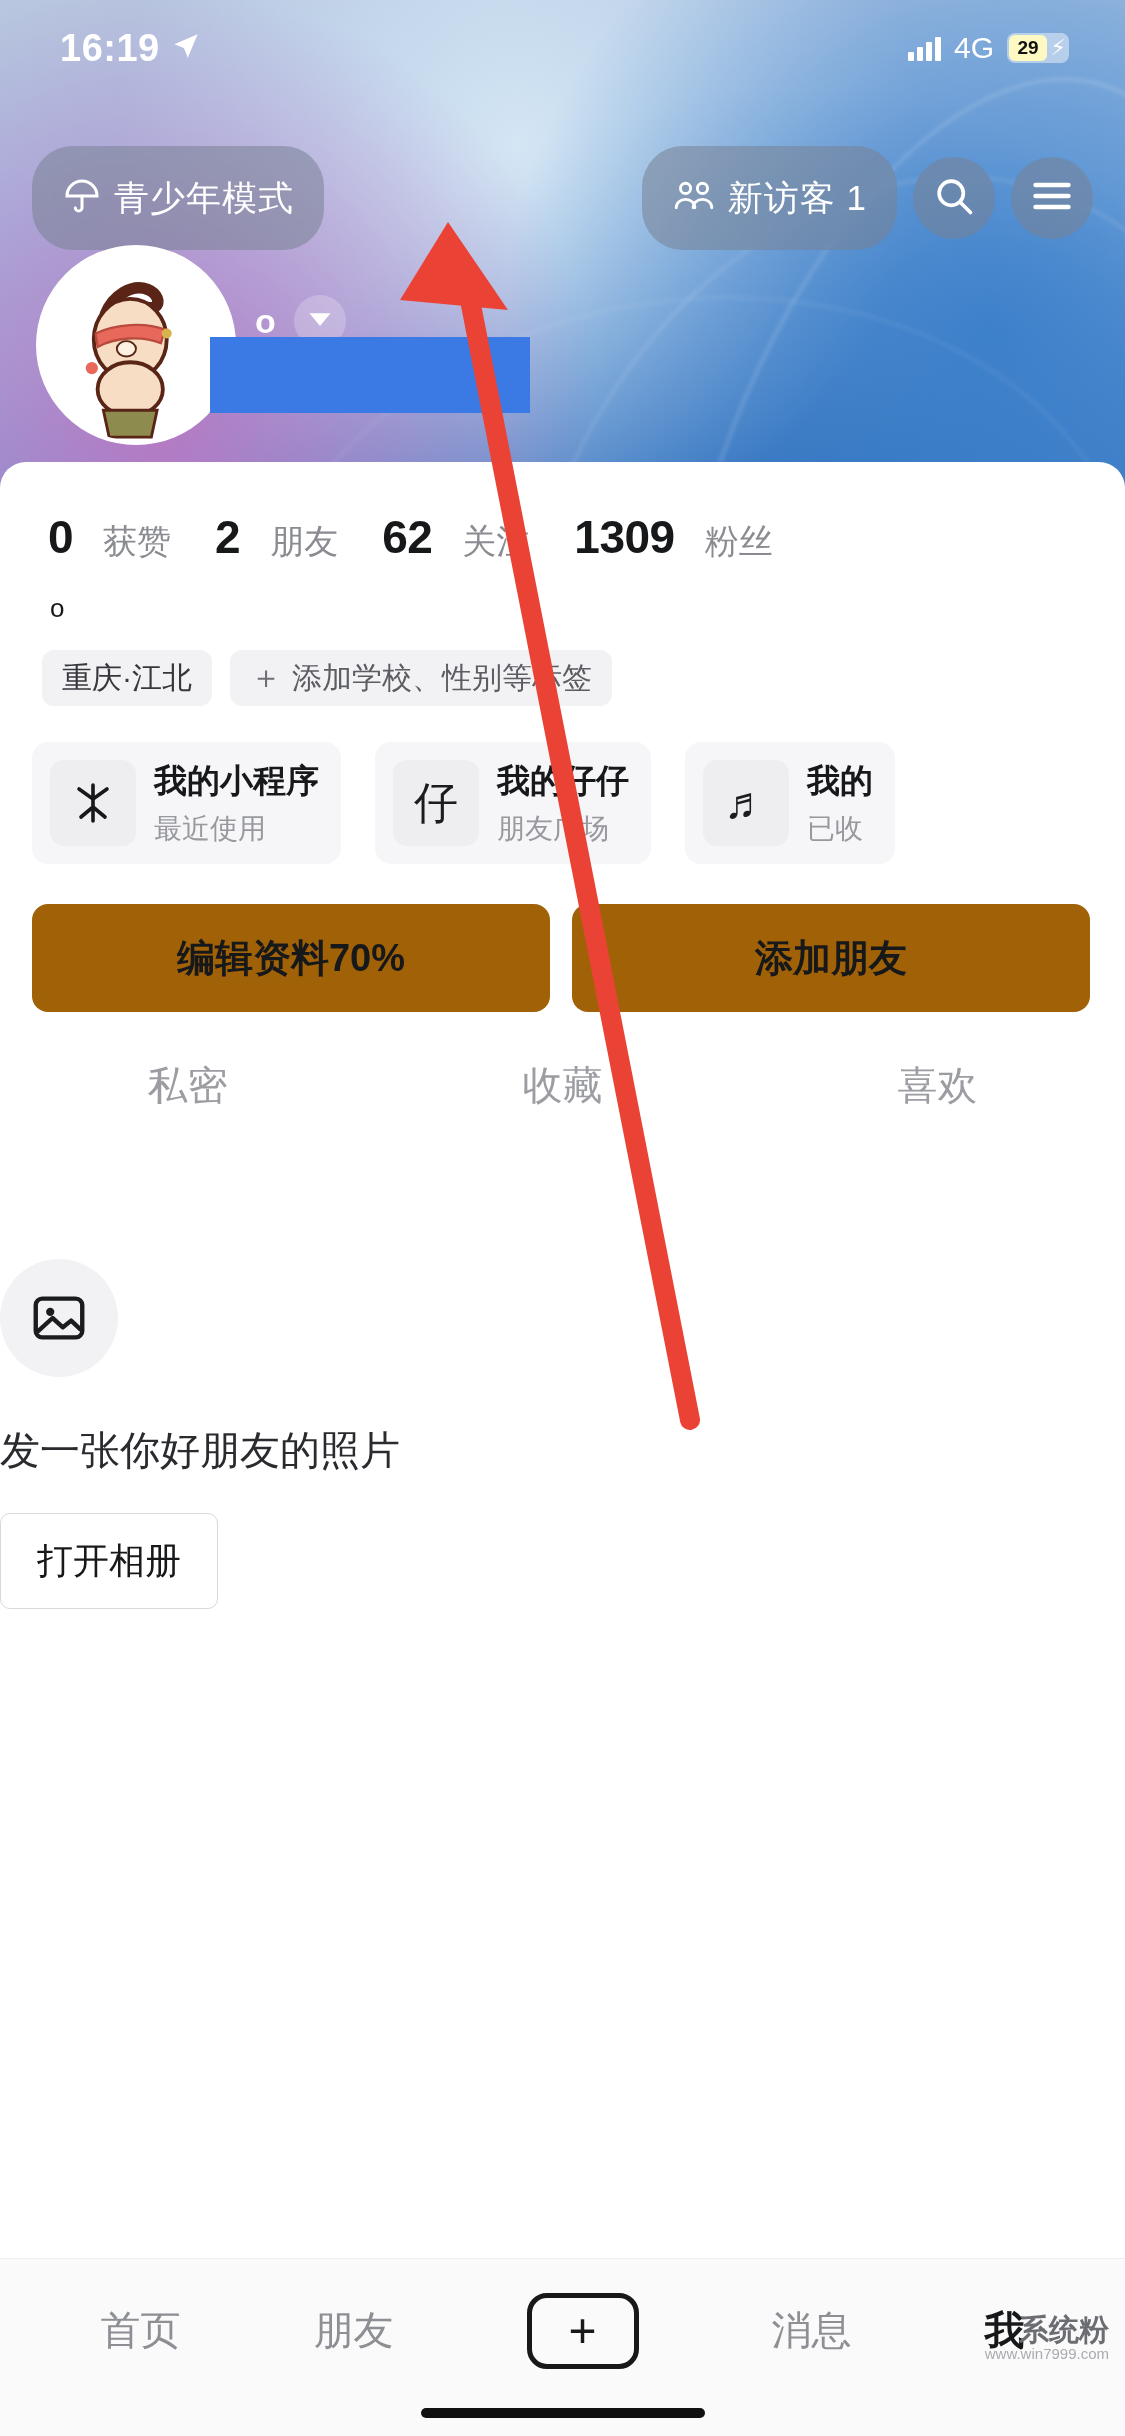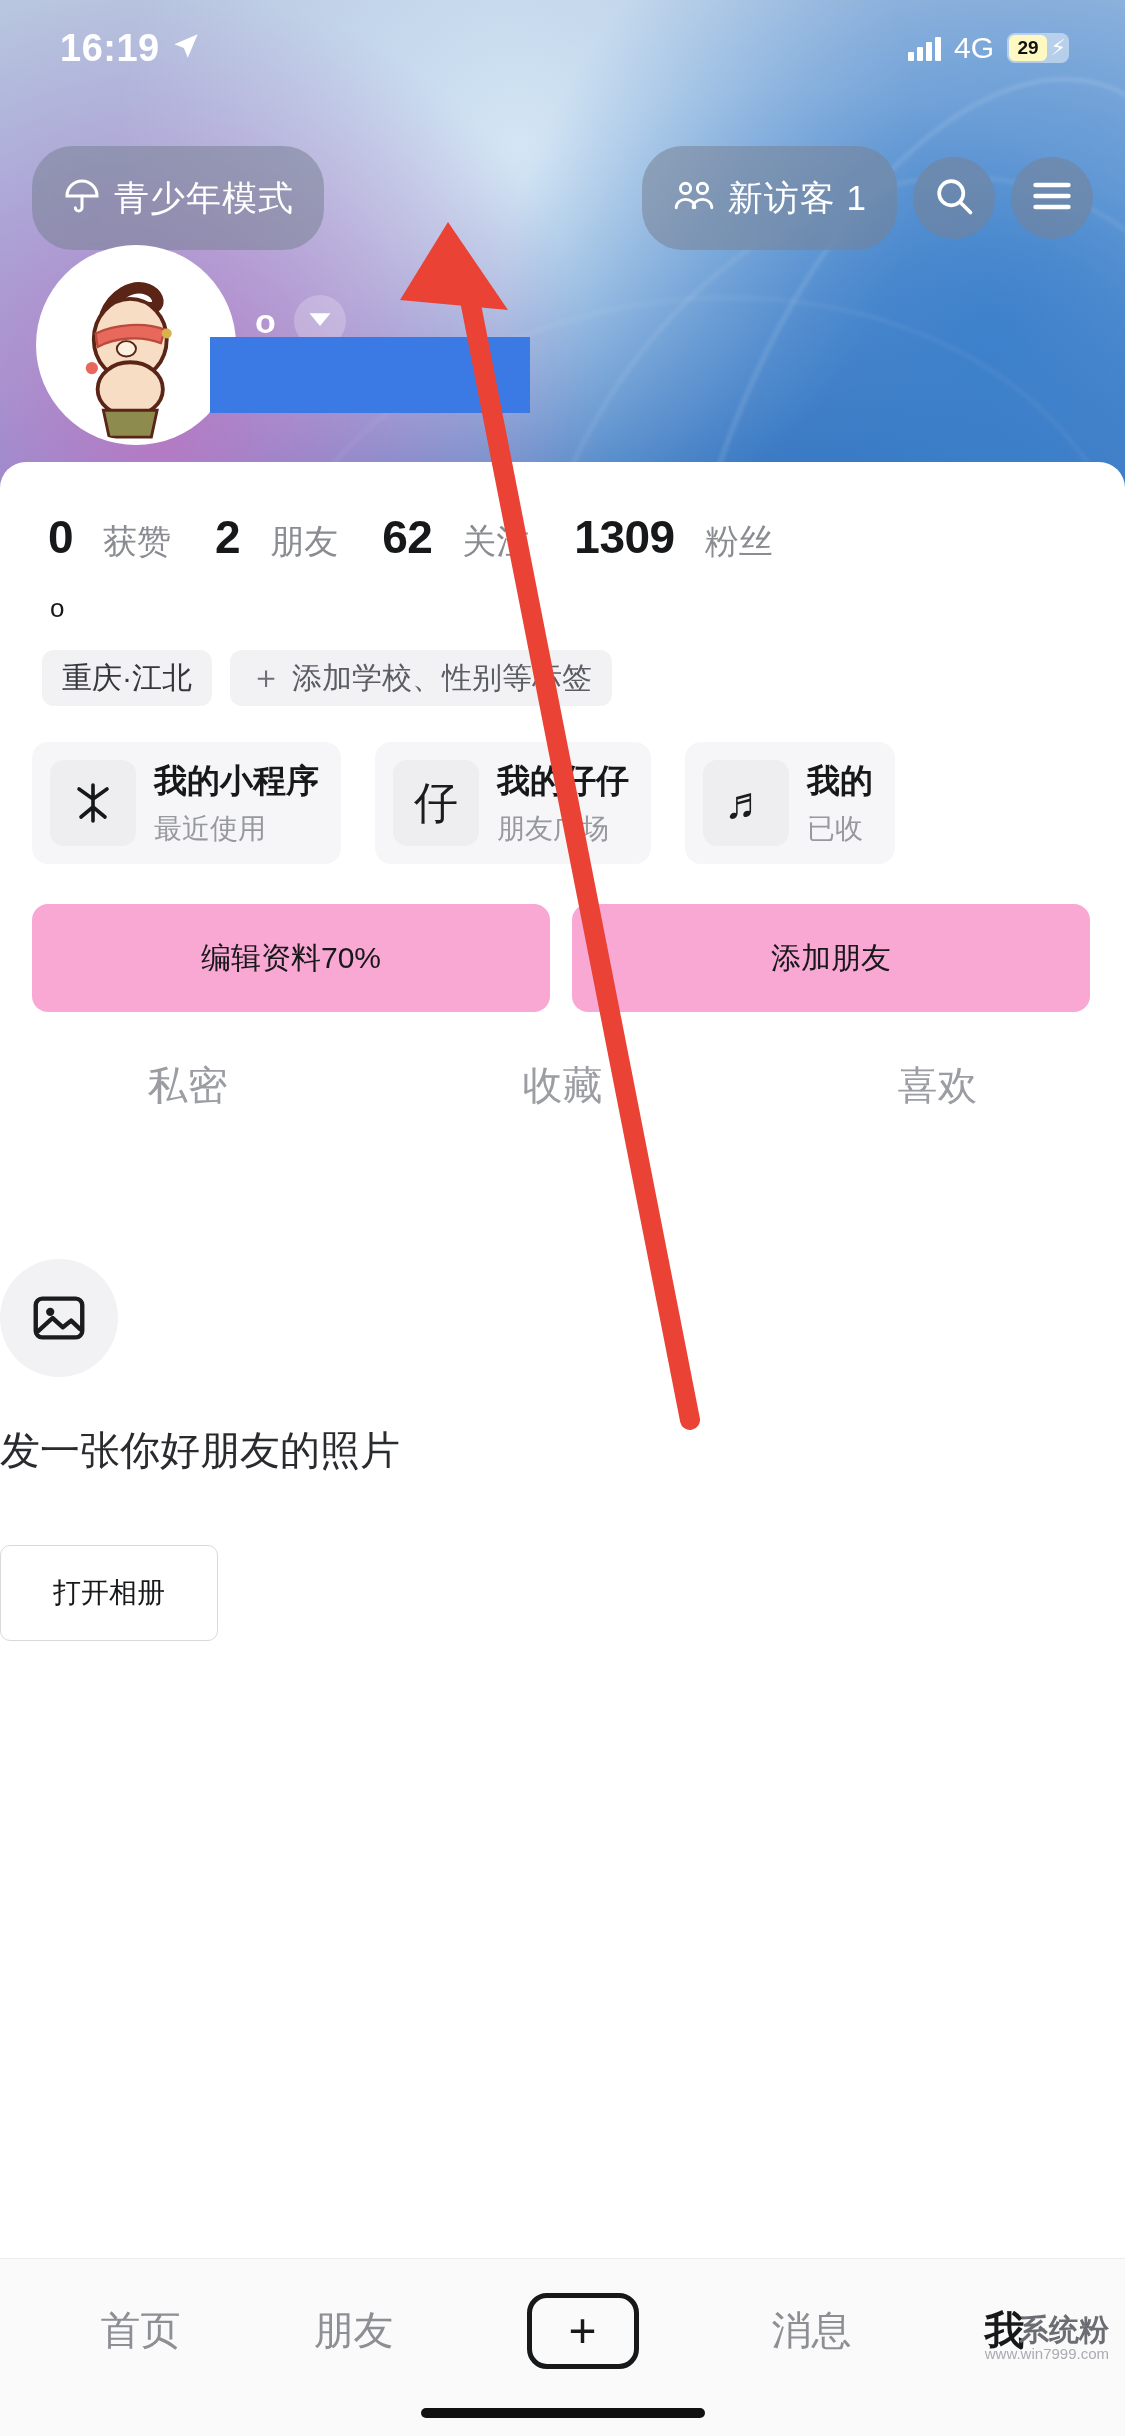--- a/index.html
+++ b/index.html
@@ -127,44 +127,44 @@
     display:flex; align-items:center; justify-content:center; margin:0 18px;
     font-size:44px; color:#1b1c1e;
   }
   .card .txt { display:flex; flex-direction:column; gap:6px; }
   .card .t1 { font-size:33px; font-weight:700; color:#17181a; white-space:nowrap; }
   .card .t2 { font-size:28px; color:#97999e; white-space:nowrap; }
 
   
   #actions { display:flex; gap:22px; padding:40px 0 0 32px; }
   .actbtn {
-    background:#f9a8d4; border-radius:16px; height:108px; width:518px;
-    display:flex; align-items:center; justify-content:center;
-    font-size:30px; font-weight:400; color:#17181a;
+    background:#a16207; border-radius:16px; height:108px; width:518px;
+    display:flex; align-items:center; justify-content:center;
+    font-size:38px; font-weight:700; color:#17181a;
   }
 
   
   #tabs { display:flex; padding:46px 0 0 0; }
   .tab { flex:1; text-align:center; font-size:40px; color:#9b9da2; position:relative; padding-bottom:26px; }
   .tab.active { color:#17181a; font-weight:700; }
   .tab.active::after {
     content:""; position:absolute; left:50%; transform:translateX(-50%);
     bottom:0; width:176px; height:7px; background:#111; border-radius:4px;
   }
 
   
   #empty { display:flex; flex-direction:column; align-items:flex-start; padding-top:120px; }
   #empty .ibox {
     width:118px; height:118px; border-radius:50%; background:#f2f2f4;
     display:flex; align-items:center; justify-content:center;
   }
   #empty .etext { margin-top:46px; font-size:40px; color:#2a2b2f; }
   #empty .ebtn {
-    margin-top:67px; width:218px; height:96px; border:1.5px solid #d9d9dd; border-radius:10px;
-    display:flex; align-items:center; justify-content:center; font-size:28px; color:#17181a;
+    margin-top:35px; width:218px; height:96px; border:1.5px solid #d9d9dd; border-radius:10px;
+    display:flex; align-items:center; justify-content:center; font-size:36px; color:#17181a;
   }
 
   
   #bottomnav {
     position:absolute; left:0; bottom:0; width:1125px; height:178px;
     background:#fafafa; border-top:1px solid #ededf0;
     display:flex; align-items:center; justify-content:space-around; padding:0 34px 34px;
   }
   .navitem { font-size:40px; color:#8d8f94; }
   .navitem.active { color:#17181a; font-weight:700; }

